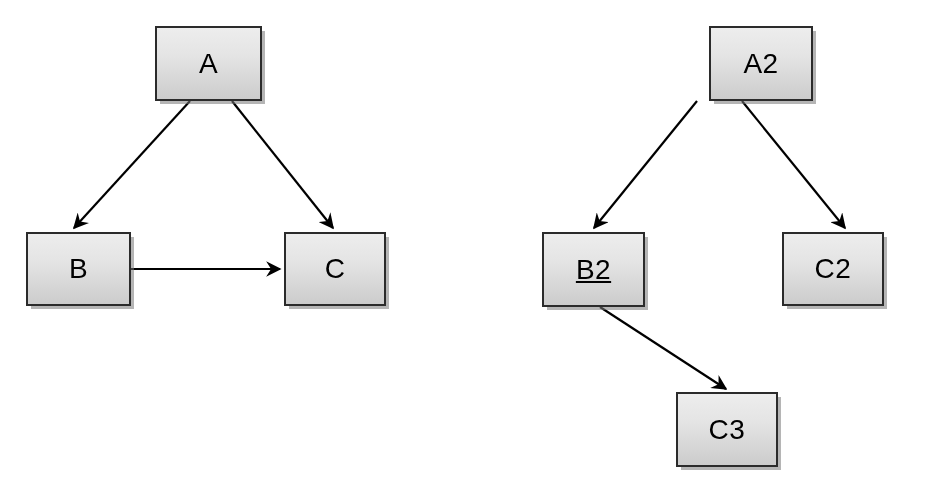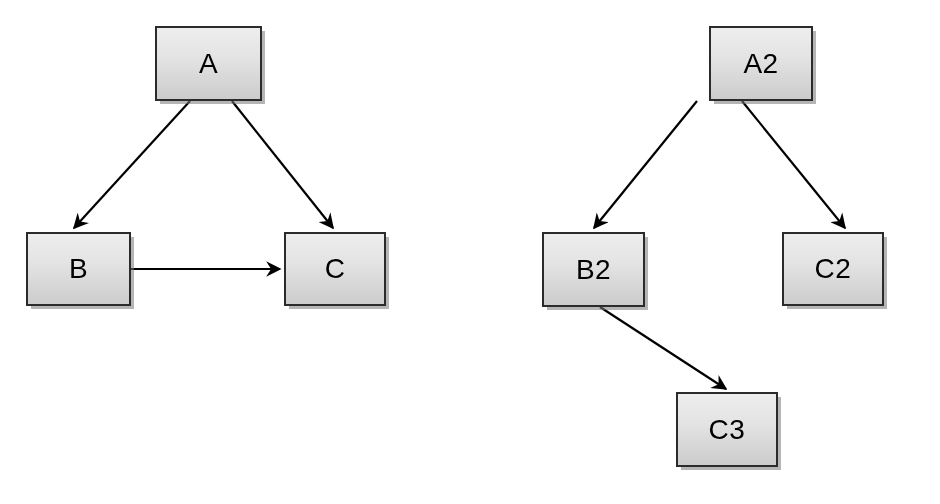--- a/index.html
+++ b/index.html
@@ -71,21 +71,21 @@
       </div>
       <div class="node" style="left: 26px; top: 232px; width: 105px; height: 74px;">
         <span class="node-label">B</span>
       </div>
       <div class="node" style="left: 284px; top: 232px; width: 102px; height: 74px;">
         <span class="node-label">C</span>
       </div>
       <div class="node" style="left: 668px; top: 26px; width: 104px; height: 75px; margin-left: 41px;">
         <span class="node-label">A2</span>
       </div>
-      <div class="node" style="left: 542px; top: 232px; width: 103px; height: 75px;">
+      <div class="node" style="left: 542px; top: 232px; width: 103px; height: 75px; text-decoration: underline;">
         <span class="node-label">B2</span>
       </div>
       <div class="node" style="left: 782px; top: 232px; width: 102px; height: 74px;">
         <span class="node-label">C2</span>
       </div>
       <div class="node" style="left: 676px; top: 392px; width: 102px; height: 75px;">
         <span class="node-label">C3</span>
       </div>
     </div>
 

